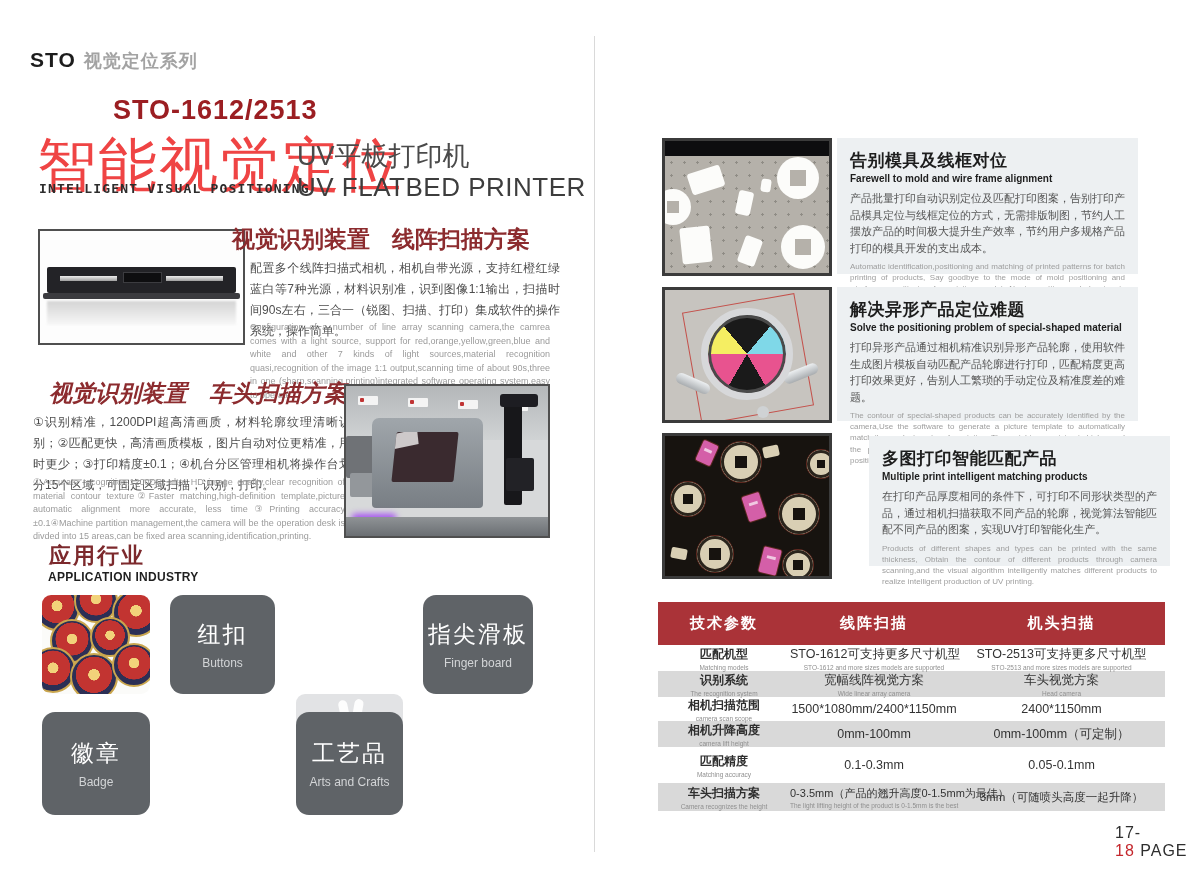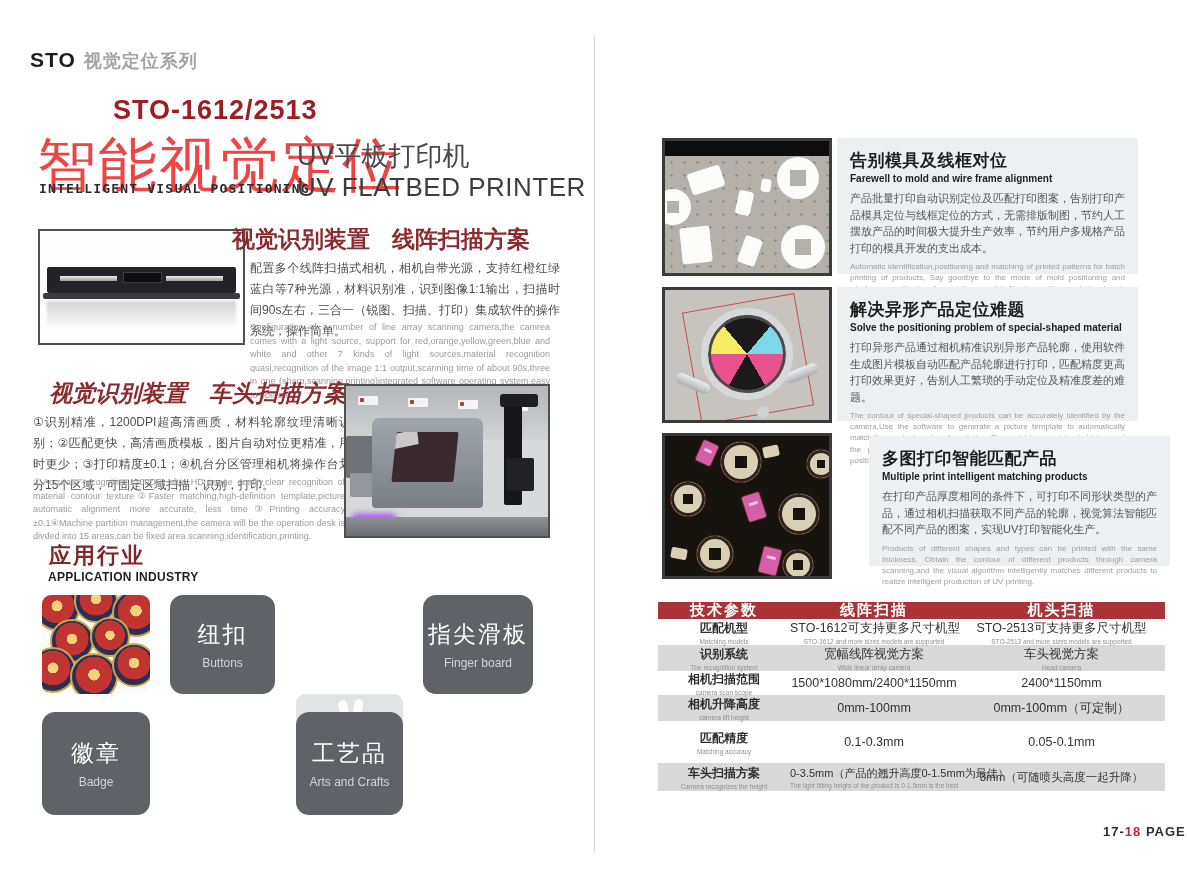--- a/index.html
+++ b/index.html
@@ -37,35 +37,35 @@
   
   .fimg{border:3px solid #3b3b3b;overflow:hidden;background:#bbb;}
   .fpanel{background:#edf0f2;padding:11px 13px;box-sizing:border-box;}
   .f-title{font-size:17px;font-weight:bold;color:#1d1d1d;letter-spacing:0.5px;}
   .f-sub{font-size:10px;font-weight:bold;color:#1d1d1d;white-space:nowrap;margin-top:1px;}
   .f-zh{font-size:11px;color:#555;line-height:1.5;margin-top:6px;text-align:justify;}
   .f-en{font-size:8px;color:#9e9e9e;line-height:1.4;margin-top:5px;text-align:justify;}
 
   
   .spec{width:507px;}
-  .spec-header{display:flex;background:#aa3338;height:17px;align-items:center;}
+  .spec-header{display:flex;background:#aa3338;height:43px;align-items:center;}
   .spec-header .hc{color:#fff;font-weight:bold;font-size:15px;text-align:center;letter-spacing:2px;}
   .srow{display:flex;align-items:center;}
   .srow.alt{background:#d9d9d9;}
   .scell{text-align:center;}
   .c1{width:132px;}
   .c2{width:168px;}
   .c3{width:207px;}
   .s-zh{font-size:12px;color:#2e2e2e;font-weight:bold;white-space:nowrap;}
   .s-zh.val{font-weight:normal;font-size:12.5px;color:#333;}
   .s-en{font-size:6.5px;color:#8f8f8f;white-space:nowrap;margin-top:1px;}
 
   .divider{width:1px;background:#d9d9d9;}
 
-  .pageno{font-size:13px;font-weight:bold;color:#2e2e2e;letter-spacing:1px;}
+  .pageno{font-size:16px;font-weight:normal;color:#2e2e2e;letter-spacing:1px;margin-left:12px;}
   .pageno .red{color:#c4262c;}
 
   
   .scene{position:absolute;inset:0;}
 
   
   .ls{background:#fdfdfd;}
   .ls-bar{position:absolute;left:7px;right:7px;top:36px;height:26px;background:#232327;border-radius:2px;}
   .ls-strip{position:absolute;top:9px;height:5px;background:linear-gradient(#ededed,#9f9f9f);}
   .ls-strip.l{left:7%;width:30%;}
@@ -343,21 +343,21 @@
           <div class="s-en">camera lift height</div>
         </div>
       <div class="scell c2">
           <div class="s-zh val">0mm-100mm</div>
         </div>
       <div class="scell c3">
           <div class="s-zh val">0mm-100mm（可定制）</div>
         </div>
     </div>
 
-    <div class="srow" style="height:42px;">
+    <div class="srow" style="height:36px;">
       <div class="scell c1">
           <div class="s-zh">匹配精度</div>
           <div class="s-en">Matching accuracy</div>
         </div>
       <div class="scell c2">
           <div class="s-zh val">0.1-0.3mm</div>
         </div>
       <div class="scell c3">
           <div class="s-zh val">0.05-0.1mm</div>
         </div>

